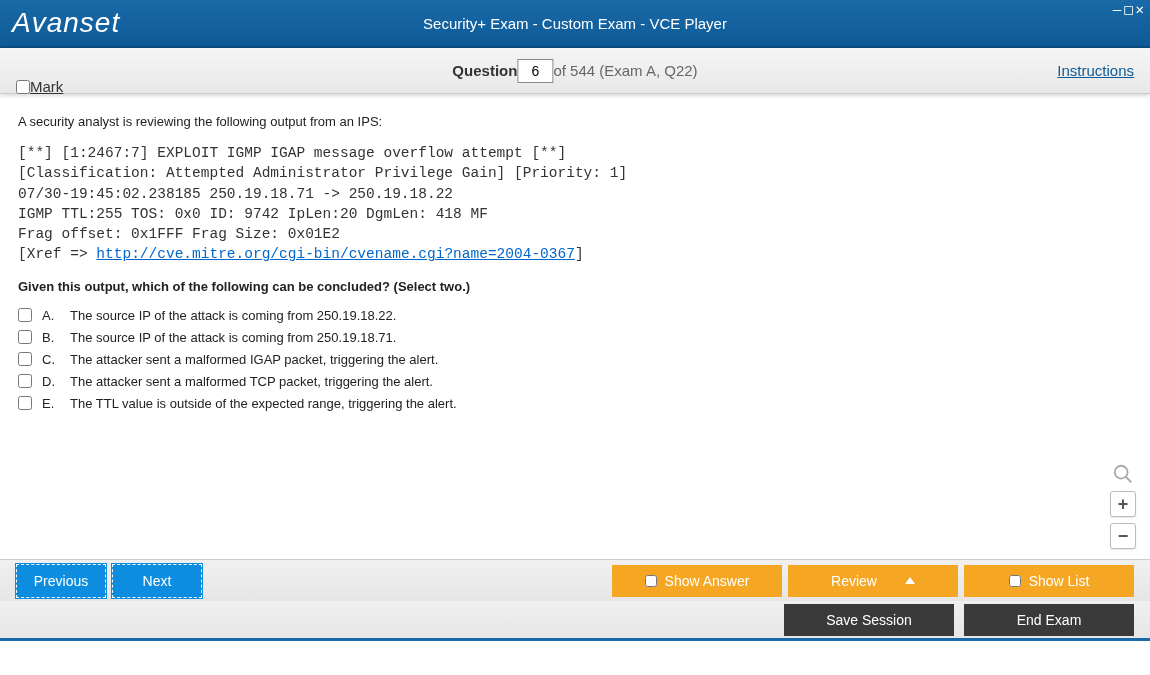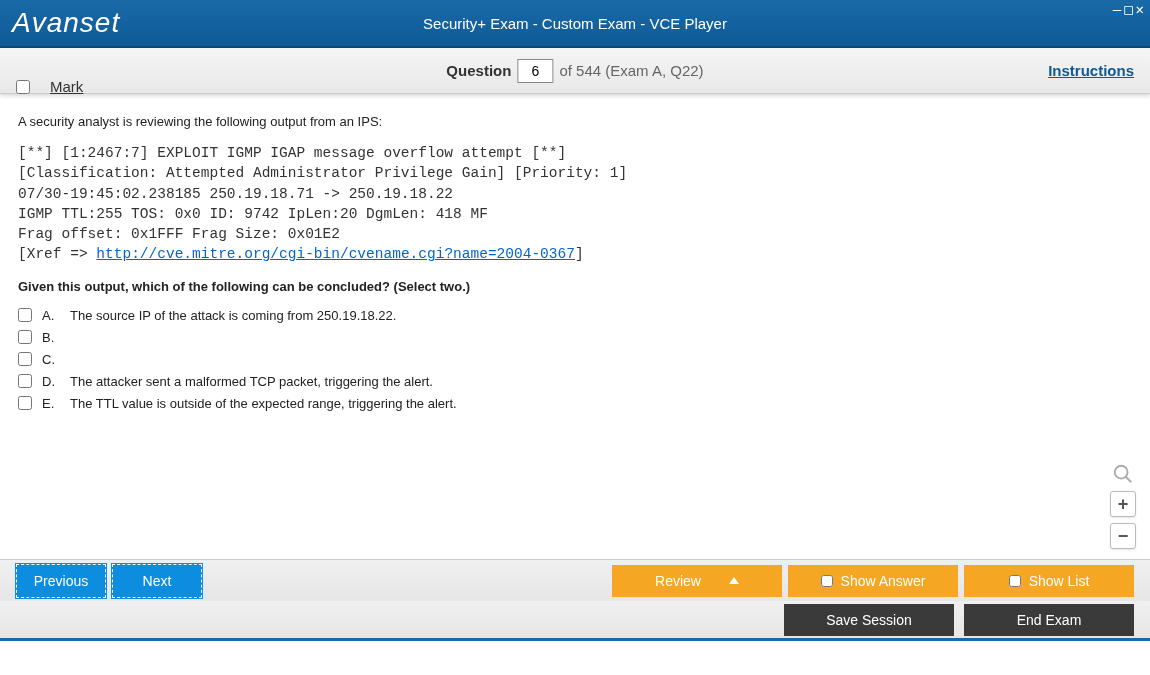--- a/index.html
+++ b/index.html
@@ -6,29 +6,29 @@
 body { font-family: "Segoe UI", Arial, sans-serif; background: #fff; width: 1150px; height: 675px; overflow: hidden; }
 
 .titlebar { background: linear-gradient(#1a6aa8, #0d5a96); height: 48px; display: flex; align-items: center; padding: 0 12px; color: #fff; position: relative; border-bottom: 2px solid #0a4a7d; }
 .logo { font-size: 28px; font-weight: 300; letter-spacing: 1px; font-style: italic; }
 .logo .a1 { font-weight: 400; }
 .title-text { position: absolute; left: 50%; transform: translateX(-50%); font-size: 15px; }
 .win-controls { position: absolute; right: 6px; top: 2px; display: flex; gap: 3px; }
 .win-controls span { cursor: pointer; font-family: monospace; font-size: 14px; color: #fff; line-height: 1; }
 
 .topbar { background: linear-gradient(#f5f5f5, #e8e8e8); height: 46px; border-bottom: 1px solid #ccc; display: flex; align-items: center; padding: 0 16px; font-size: 15px; color: #333; box-shadow: 0 2px 4px rgba(0,0,0,0.15); position:relative; z-index:2; }
-.mark-wrap { display: flex; align-items: center; gap: 20px; margin-top: 32px; }
+.mark-wrap { display: flex; align-items: center; gap: 0; margin-top: 32px; }
 .mark-wrap input { width: 14px; height: 14px; }
 .mark-wrap label { text-decoration: underline; cursor: pointer; }
 .mark-wrap label::first-letter { text-decoration: underline; }
-.question-info { position: absolute; left: 50%; transform: translateX(-50%); display: flex; align-items: center; gap: 6px; }
+.question-info { position: absolute; left: 50%; transform: translateX(-50%); display: flex; align-items: center; }
 .question-info .qword { font-weight: 600; }
 .question-info input { width: 36px; height: 24px; text-align: center; border: 1px solid #888; font-size: 14px; }
 .question-info .rest { color: #666; }
-.instructions { margin-left: auto; color: #0d5a96; text-decoration: underline; cursor: pointer; font-weight: bold; }
+.instructions { margin-left: auto; color: #0d5a96; text-decoration: underline; cursor: pointer; }
 
 .content { padding: 20px 18px 10px; height: 465px; position: relative; font-size: 13px; color: #222; }
 .q-intro { margin-bottom: 14px; }
 .codeblock { font-family: "Courier New", monospace; font-size: 14.5px; line-height: 1.4; color: #333; margin-bottom: 14px; white-space: pre; }
 .codeblock a { color: #0066cc; text-decoration: underline; }
 .q-sub { margin-bottom: 14px; font-weight: bold; }
 .answers { display: flex; flex-direction: column; gap: 7px; }
 .answer-row { display: flex; align-items: center; gap: 10px; }
 .answer-row input { width: 14px; height: 14px; flex-shrink: 0; }
 .answer-row .letter { width: 18px; }
@@ -89,24 +89,26 @@
 
   <div class="answers">
     <div class="answer-row">
       <input type="checkbox" style="">
       <span class="letter">A.</span>
       <span>The source IP of the attack is coming from 250.19.18.22.</span>
     </div>
     <div class="answer-row">
       <input type="checkbox" style="">
       <span class="letter">B.</span>
+      <span>The source IP of the attack is coming from 250.19.18.71.</span>
     </div>
     <div class="answer-row">
       <input type="checkbox" style="">
       <span class="letter">C.</span>
+      <span>The attacker sent a malformed IGAP packet, triggering the alert.</span>
     </div>
     <div class="answer-row">
       <input type="checkbox" style="">
       <span class="letter">D.</span>
       <span>The attacker sent a malformed TCP packet, triggering the alert.</span>
     </div>
     <div class="answer-row">
       <input type="checkbox" style="">
       <span class="letter">E.</span>
       <span>The TTL value is outside of the expected range, triggering the alert.</span>
@@ -120,27 +122,27 @@
       </svg>
     <div class="zoom-btn">+</div>
     <div class="zoom-btn">−</div>
   </div>
 </div>
 
 <div class="footer1">
   <button class="btn btn-blue">Previous</button>
   <button class="btn btn-blue">Next</button>
   <div class="spacer"></div>
+  <button class="btn btn-orange show-answer-btn">
+    <input type="checkbox" style="">
+    <span>Show Answer</span>
+  </button>
   <button class="btn btn-orange review-btn">
     <span>Review</span>
     <span class="review-arrow"></span>
-  </button>
-  <button class="btn btn-orange show-answer-btn">
-    <input type="checkbox" style="">
-    <span>Show Answer</span>
   </button>
   <button class="btn btn-orange show-list-btn">
     <input type="checkbox" style="">
     <span>Show List</span>
   </button>
 </div>
 
 <div class="footer2">
   <button class="btn btn-dark">Save Session</button>
   <button class="btn btn-dark">End Exam</button>

